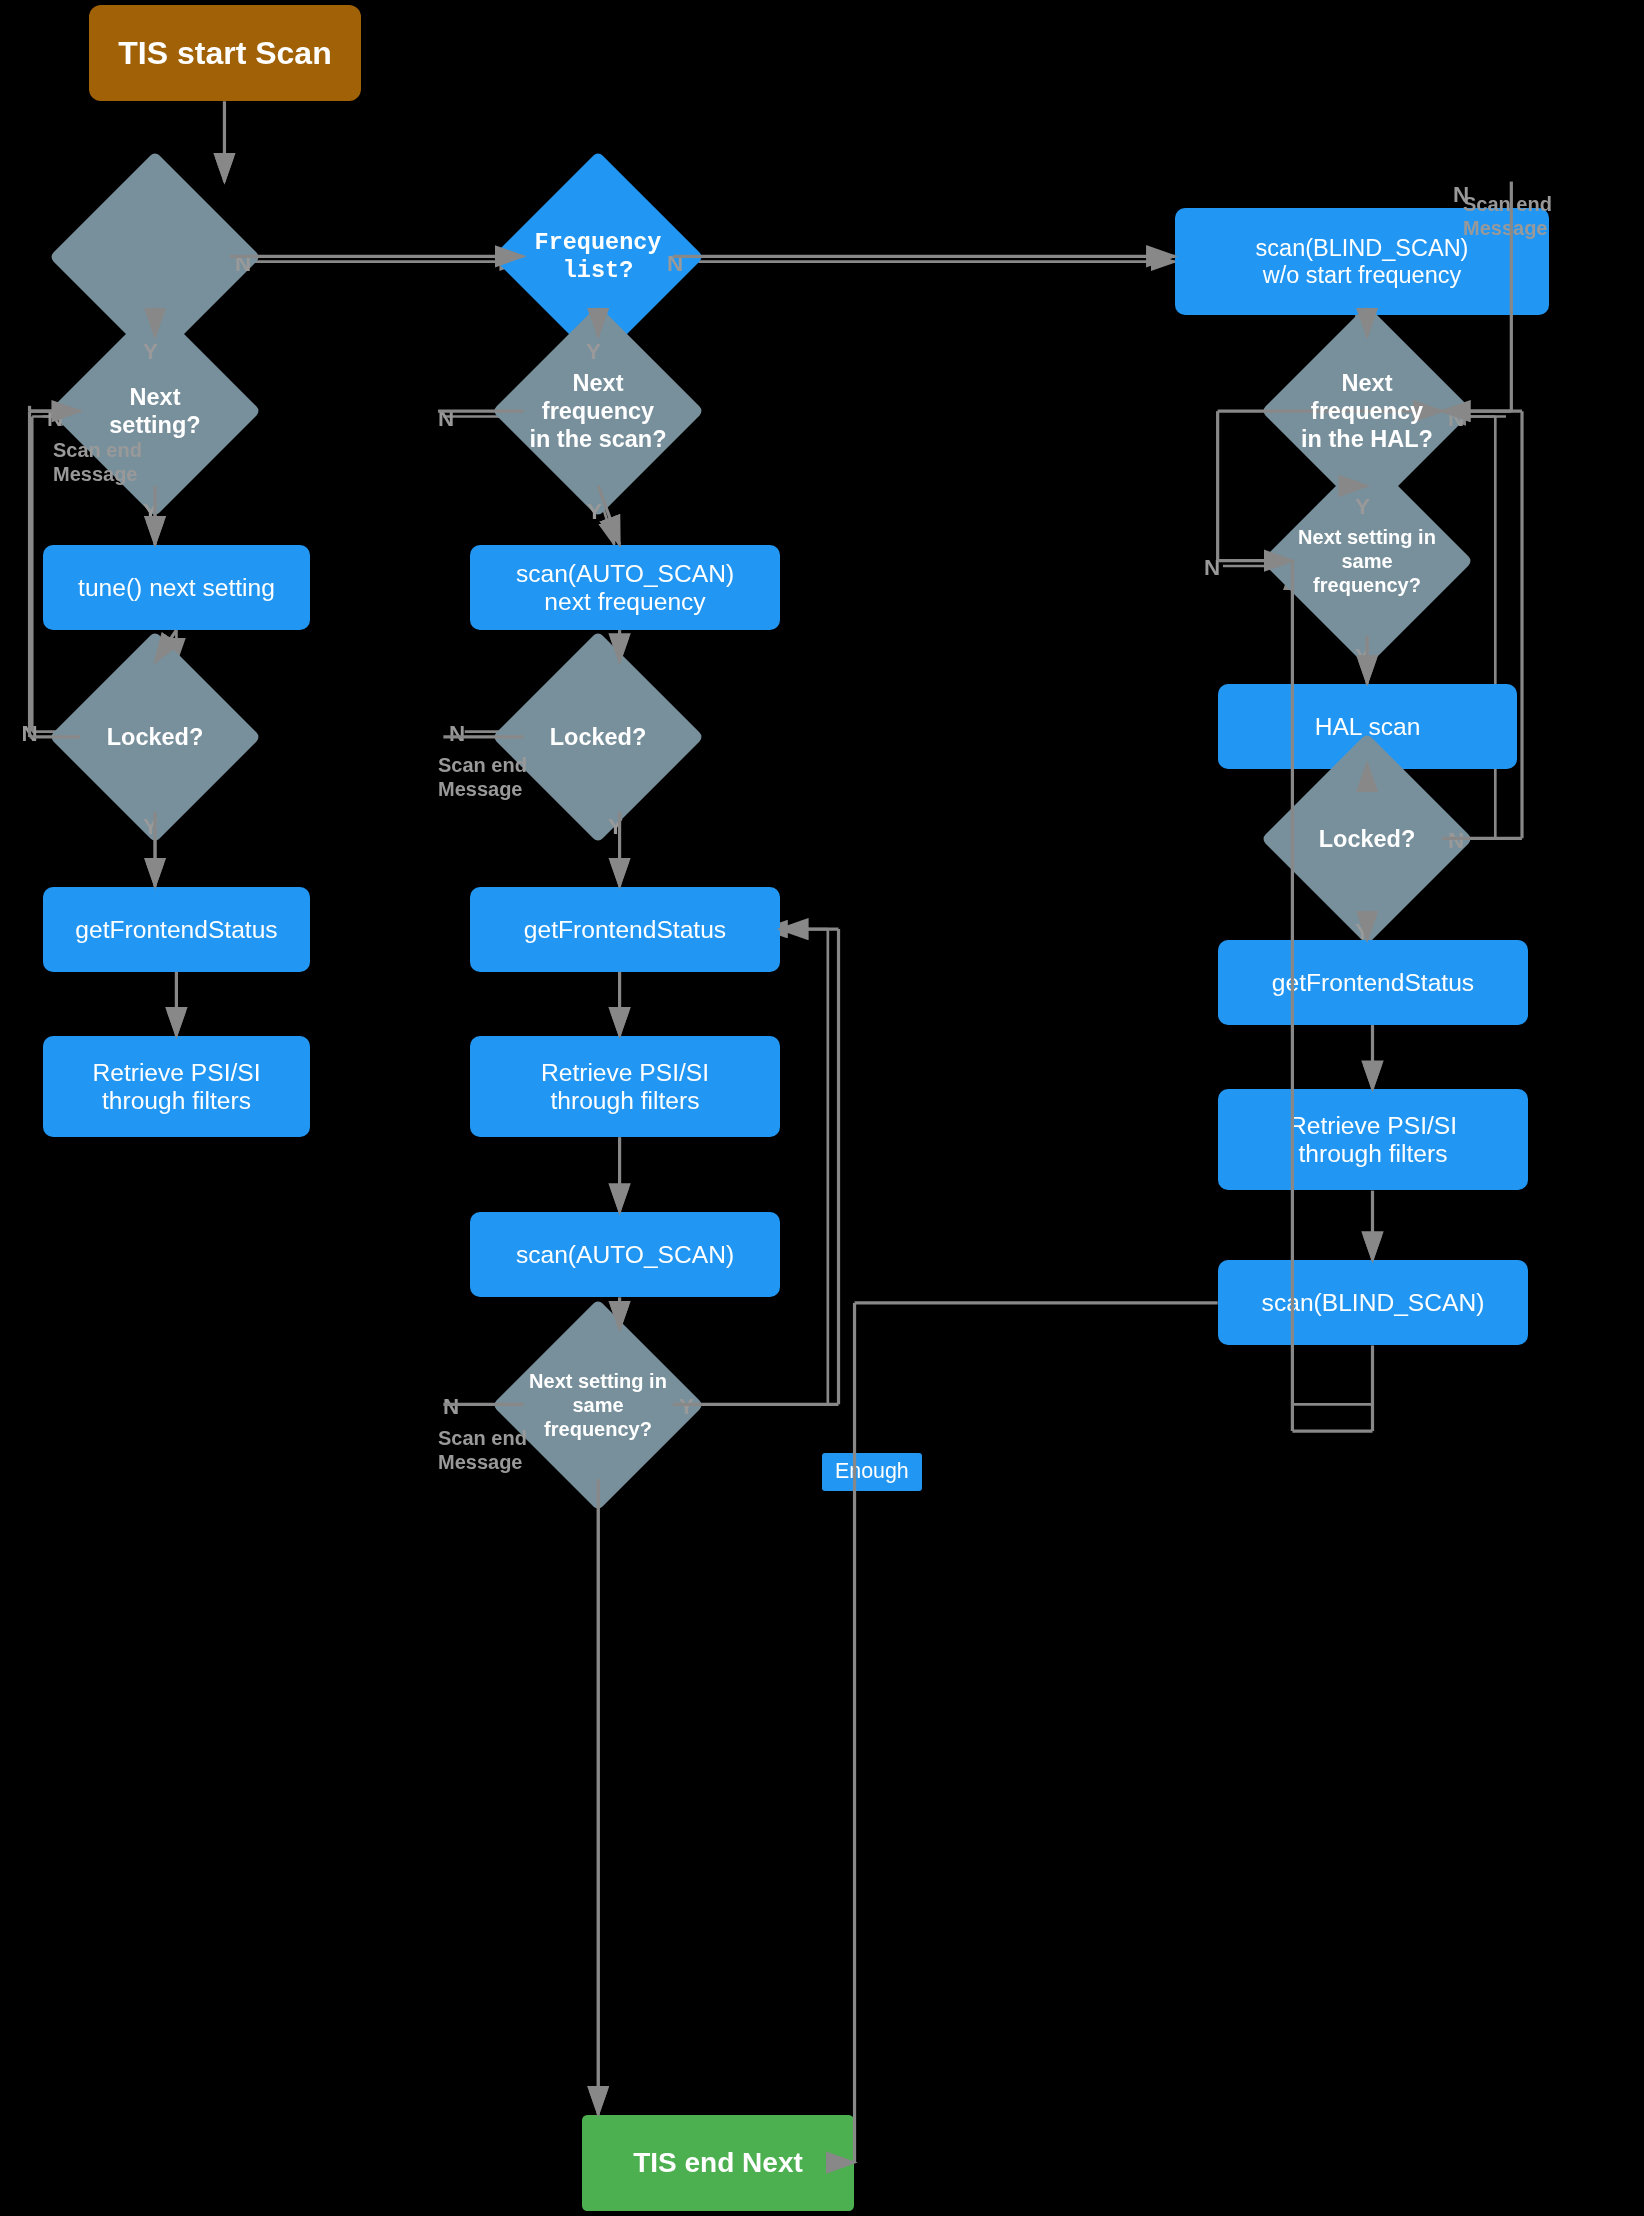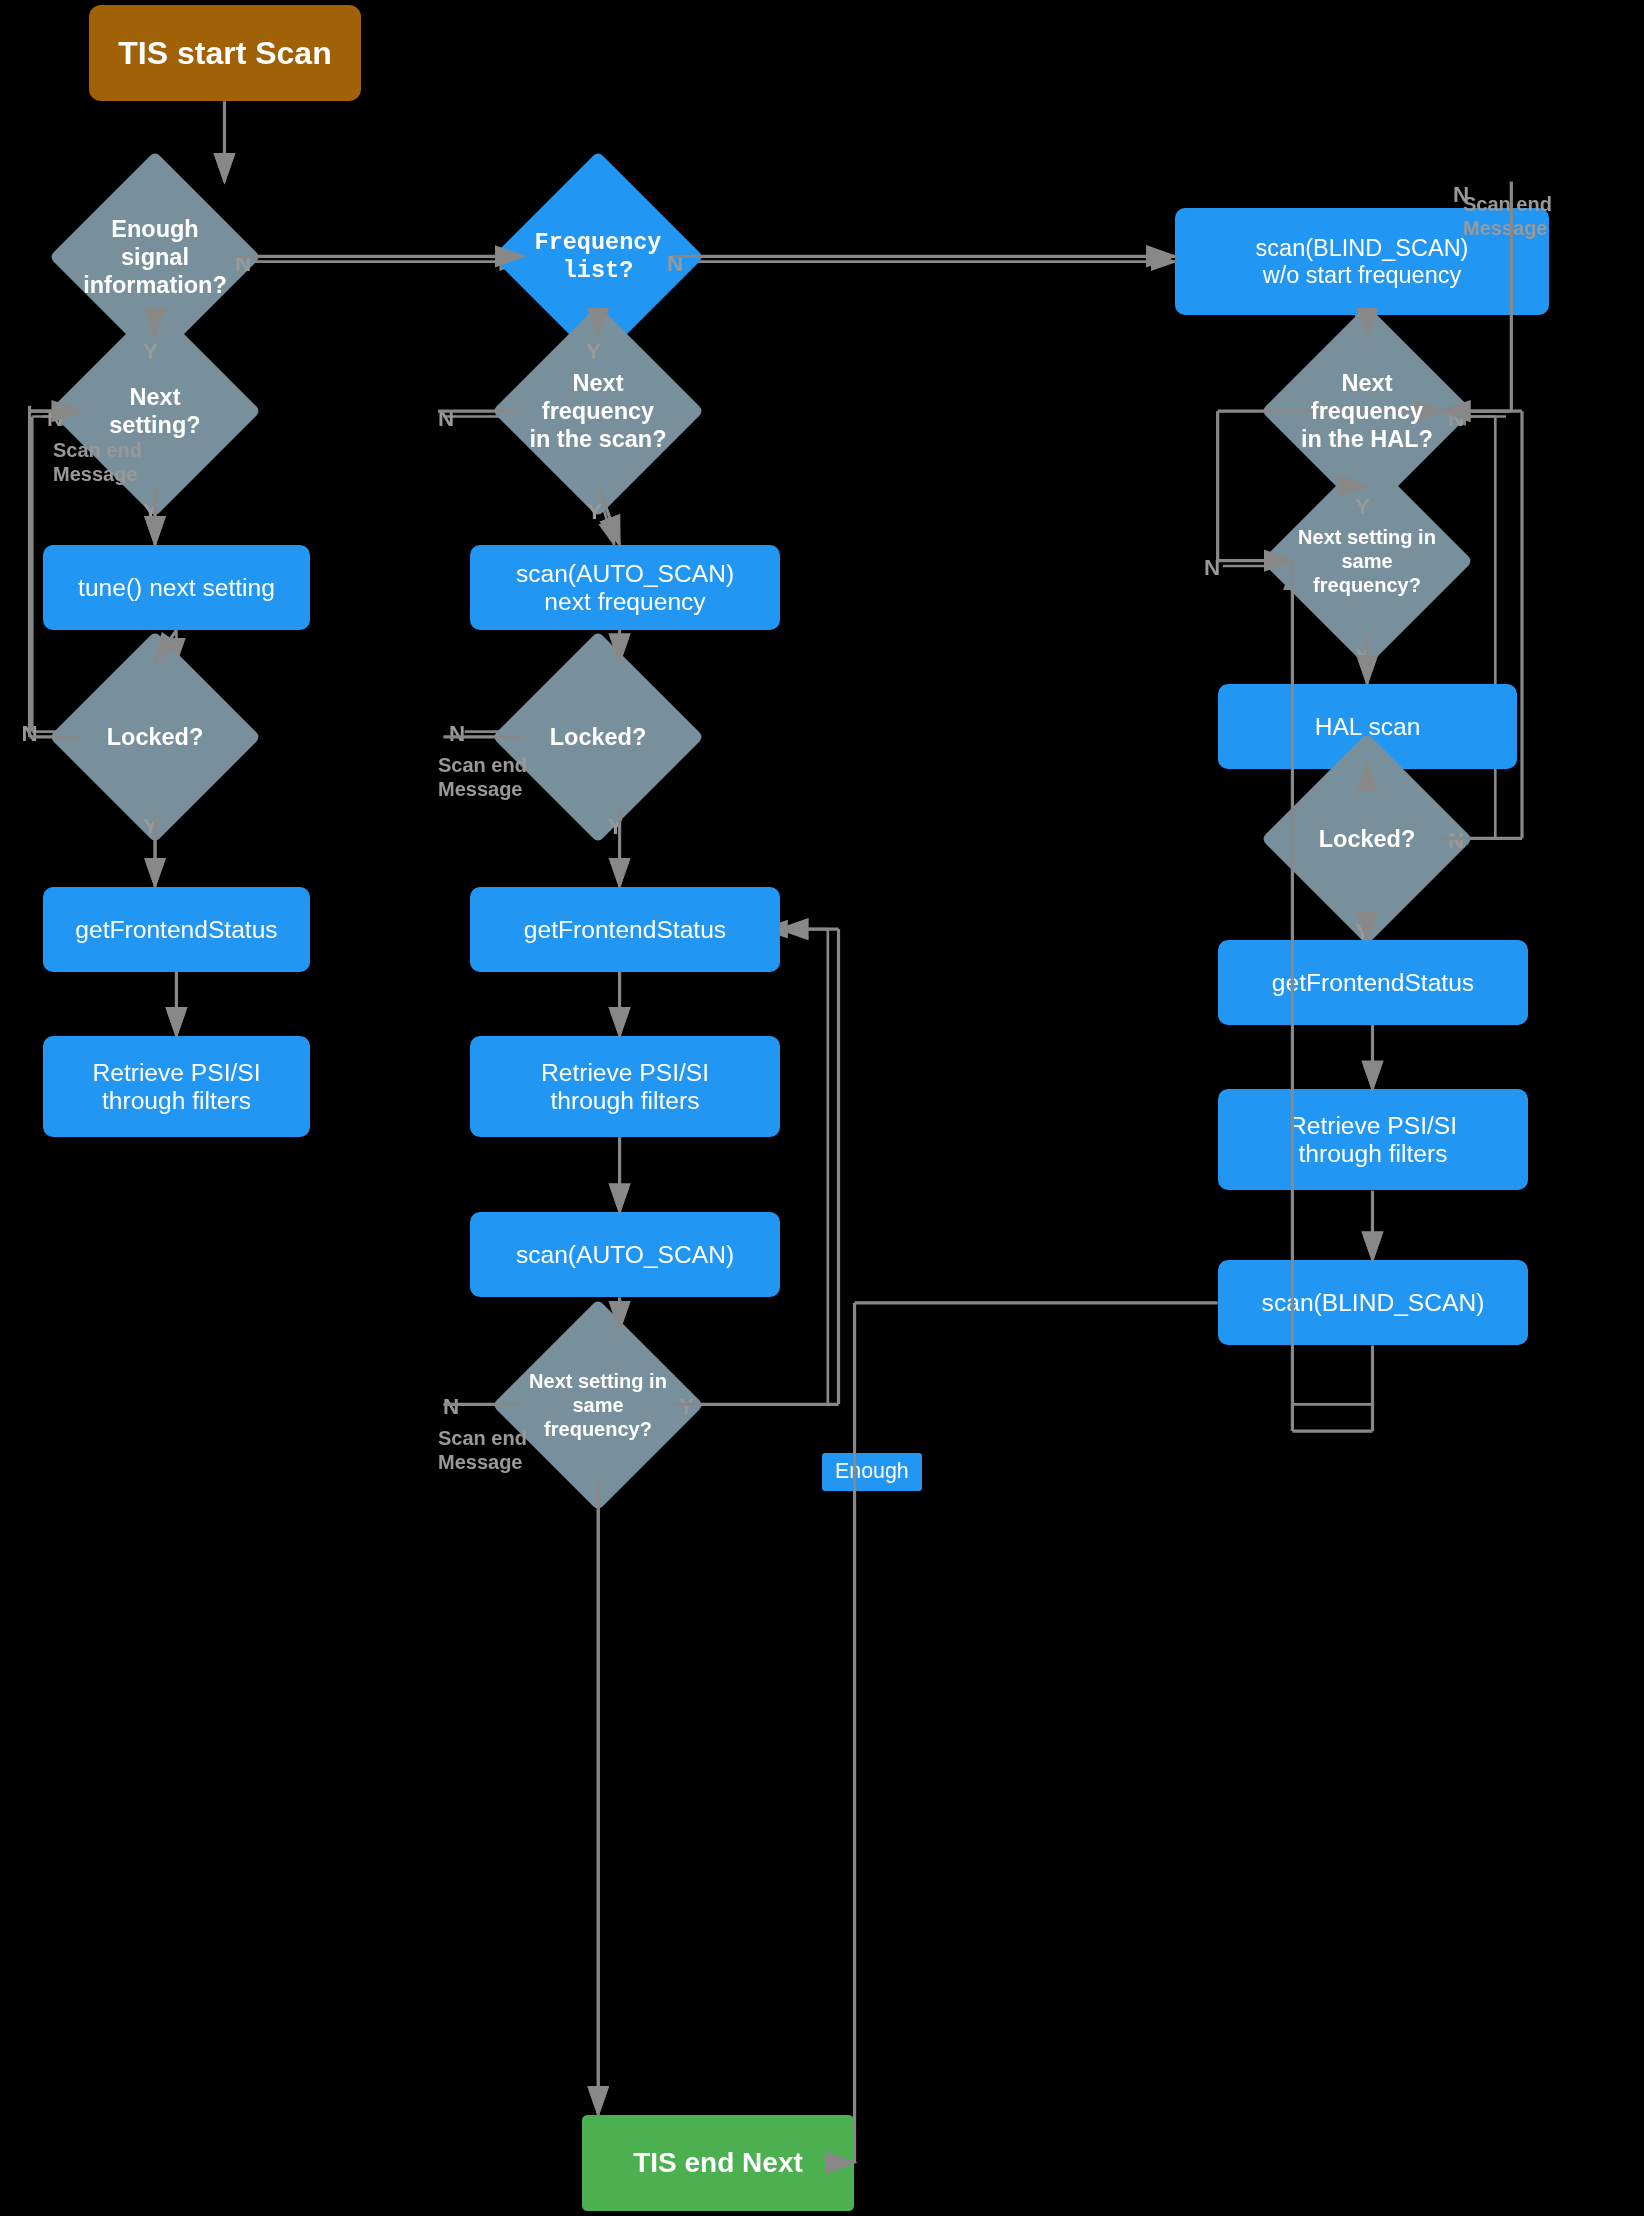--- a/index.html
+++ b/index.html
@@ -220,21 +220,20 @@
   <line x1="2420" y1="2630" x2="2420" y2="1060" stroke="#888" stroke-width="5" marker-end="url(#arrow)"></line>
 
   <line x1="1120" y1="2770" x2="1120" y2="3960" stroke="#888" stroke-width="5" marker-end="url(#arrow)"></line>
 
 </svg>
 
 <div class="node-start" style="left:89px; top:5.3px; width:272px; height:96px;">TIS start Scan</div>
 
 <div class="node-diamond" style="left:80px; top:182px; width:150px; height:150px;">
   <div class="diamond-bg"></div>
-  <div class="diamond-label">Enough signal information?</div>
 </div>
 
 <div class="node-diamond-blue" style="left:523px; top:182px; width:150px; height:150px;">
   <div class="diamond-bg"></div>
   <div class="diamond-label">Frequency list?</div>
 </div>
 
 <div class="node-rect" style="left:1175px; top:208px; width:374px; height:107px; font-size:23.5px;">scan(BLIND_SCAN)<br>w/o start frequency</div>
 
 <div class="node-diamond" style="left:80px; top:336px; width:150px; height:150px;">

